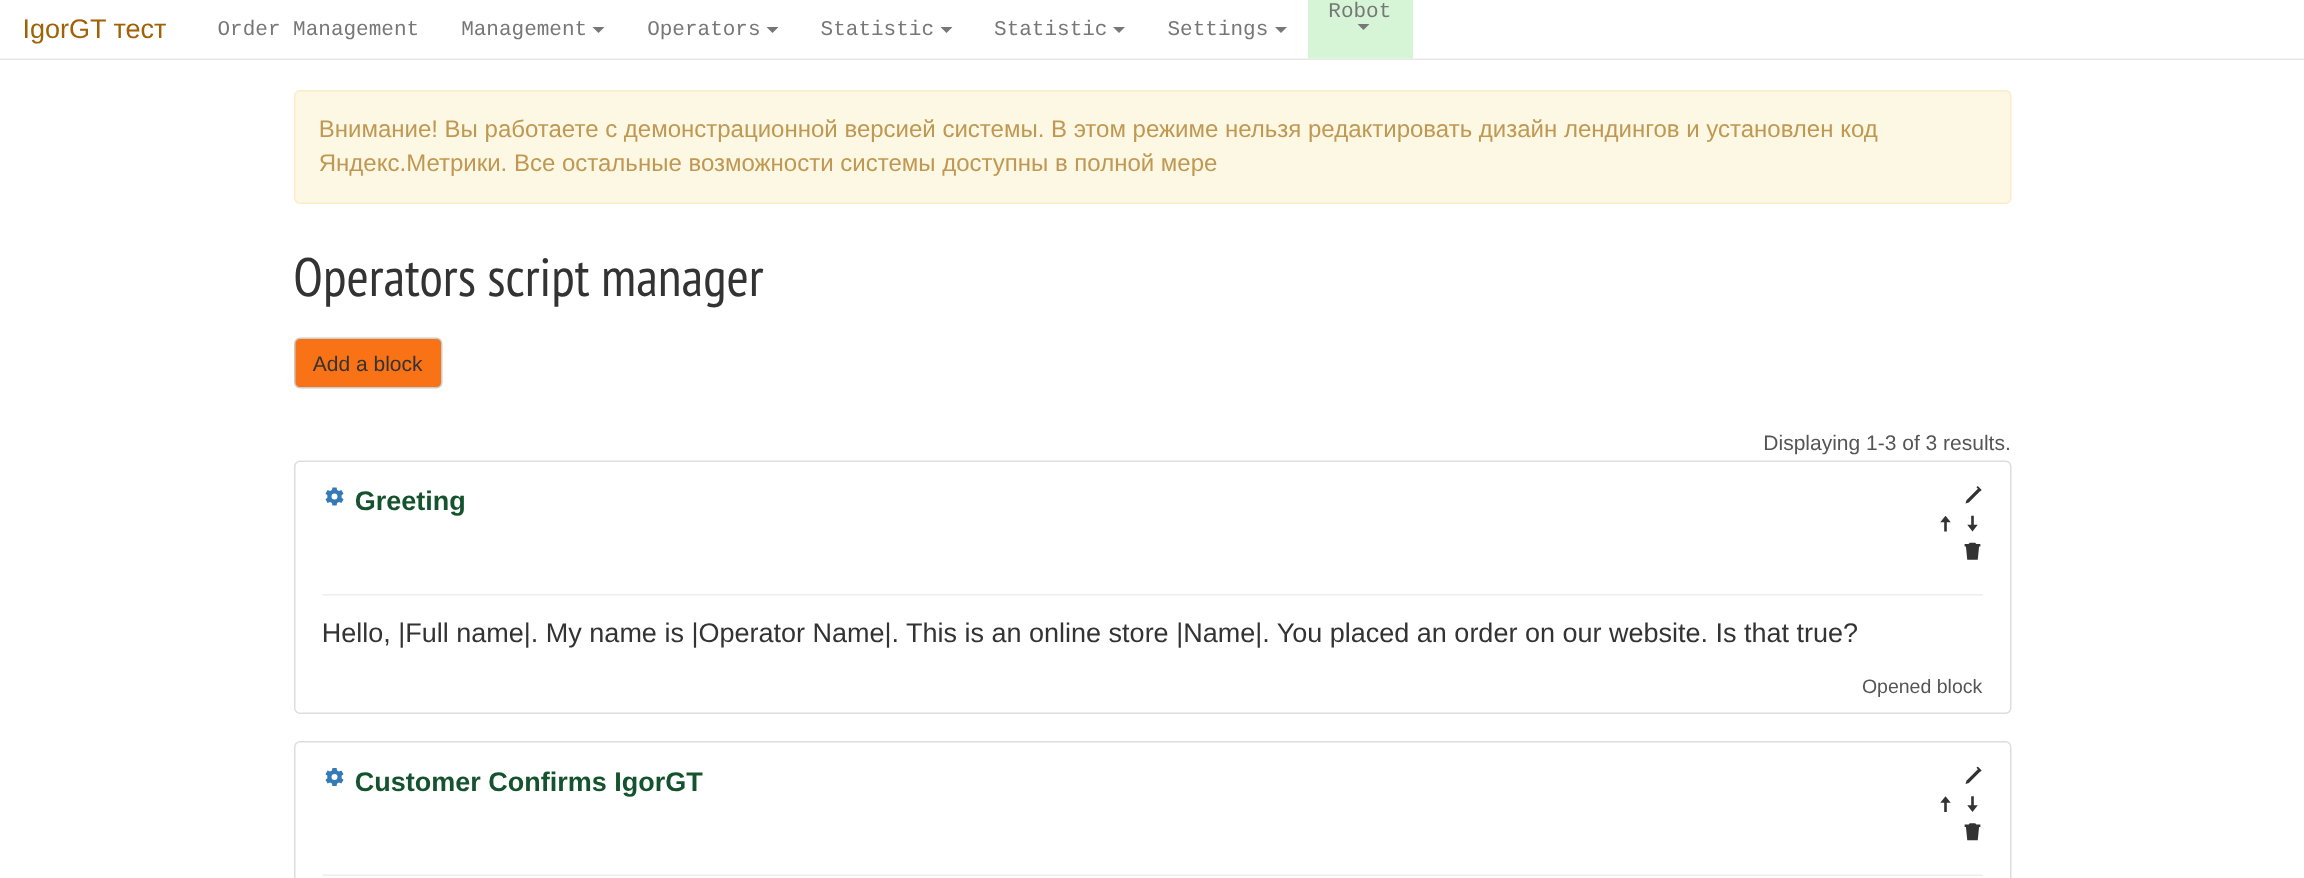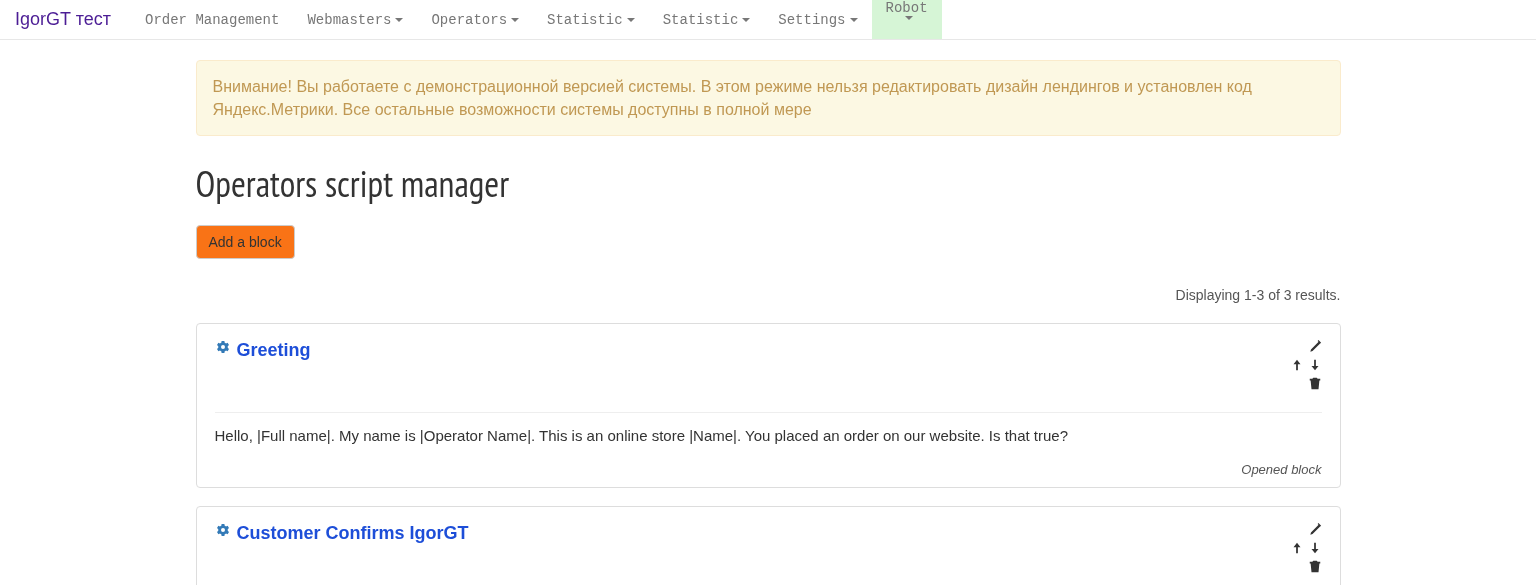--- a/index.html
+++ b/index.html
@@ -12,21 +12,21 @@
     .navbar {
       display: flex;
       align-items: center;
       height: 40px;
       border-bottom: 1px solid #e7e7e7;
       padding: 0 15px;
       background: #fff;
     }
     .navbar-brand {
       font-size: 18px;
-      color: #4c1d95;
+      color: #a16207;
       margin-right: 20px;
       text-decoration: none;
       white-space: nowrap;
     }
     .nav-left, .nav-right {
       display: flex;
       align-items: center;
       height: 100%;
       font-family: Liberation Mono, monospace;
     }
@@ -102,37 +102,37 @@
       background: #f97316;
       border: 1px solid #ccc;
       border-radius: 4px;
       cursor: pointer;
       text-align: center;
     }
     .summary {
       text-align: right;
       color: #555;
       margin-top: 28px;
-      margin-bottom: 20px;
+      margin-bottom: 4px;
       font-size: 14px;
     }
     .panel {
       border: 1px solid #ddd;
       border-radius: 4px;
       padding: 16px 18px 10px;
       margin-bottom: 18px;
       background: #fff;
     }
     .panel-header {
       display: flex;
       align-items: flex-start;
       gap: 8px;
     }
     .panel-title {
-      color: #1d4ed8;
+      color: #14532d;
       font-size: 18px;
       font-weight: 700;
       cursor: pointer;
       display: flex;
       align-items: center;
       gap: 6px;
       flex: 1;
     }
     .gear-icon svg { width: 16px; height: 16px; fill: #337ab7; }
     .panel-actions {
@@ -150,42 +150,41 @@
       color: #333;
       display: inline-flex;
     }
     .action-icon svg { width: 14px; height: 14px; fill: #333; }
     .panel-divider {
       border-top: 1px solid #eee;
       margin: 18px 0 12px;
     }
     .panel-body {
       color: #333;
-      font-size: 15px;
+      font-size: 18px;
       line-height: 1.5;
     }
     .panel-footer {
       text-align: right;
-      font-style: italic;
       color: #555;
       font-size: 13px;
       margin-top: 14px;
     }
   </style>
 </head>
 <body>
 
 <div class="navbar">
   <a class="navbar-brand">IgorGT тест</a>
   <div class="nav-left">
     <div class="nav-item">
       <span>Order Management</span>
     </div>
     <div class="nav-item">
-      <span>Webmasters</span>
+      <span>Management</span>
       <span class="caret"></span>
     </div>
     <div class="nav-item">
       <span>Operators</span>
       <span class="caret"></span>
     </div>
     <div class="nav-item">
       <span>Statistic</span>
       <span class="caret"></span>
     </div>

